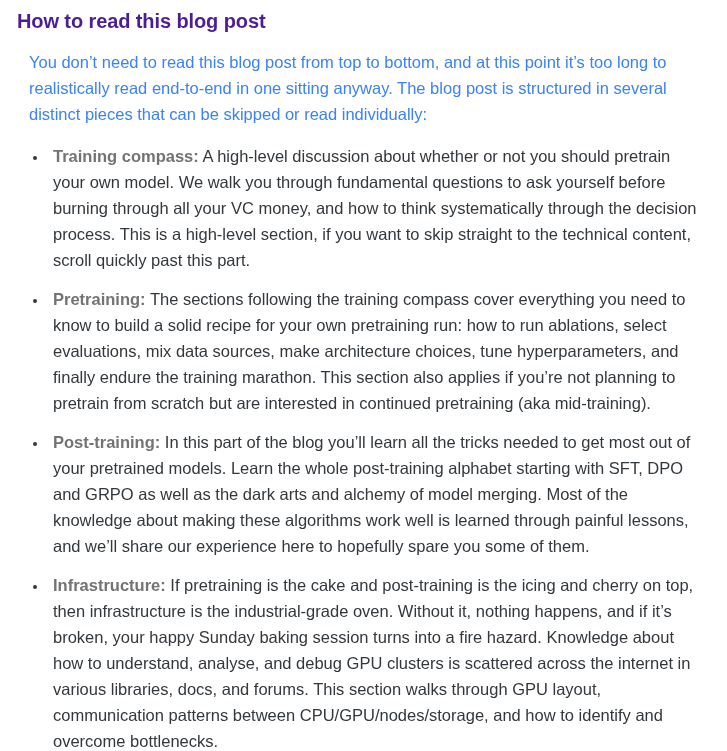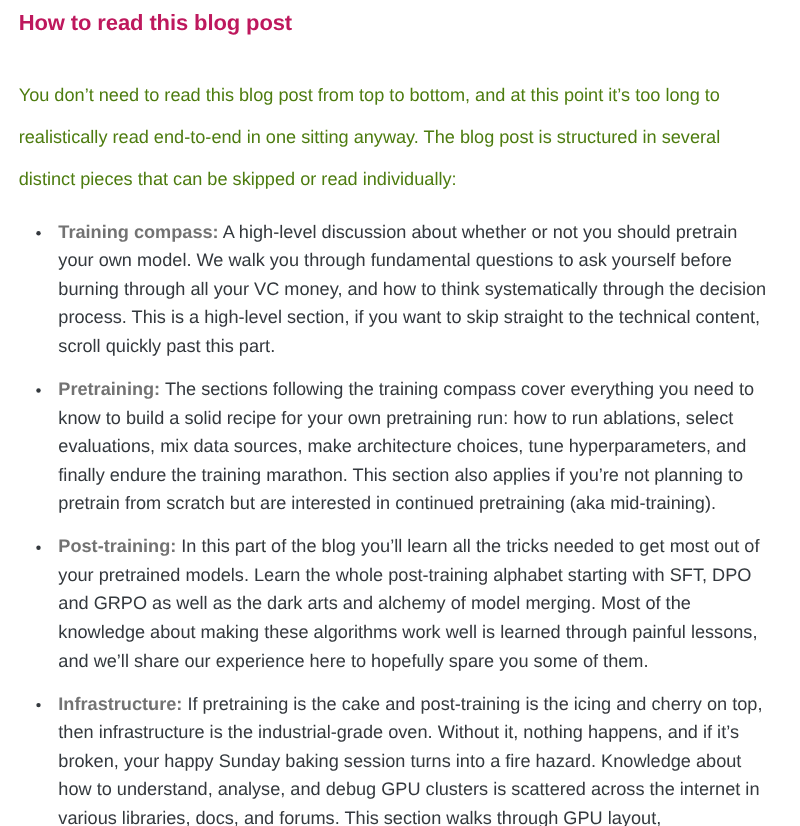--- a/index.html
+++ b/index.html
@@ -17,29 +17,29 @@
   }
   .article {
     box-sizing: border-box;
     width: 727px;
     padding: 9px 26px 0 17px;
   }
   .section-title {
     font-size: 20px;
     line-height: 24px;
     font-weight: 700;
-    color: #be185d;
+    color: #4c1d95;
     letter-spacing: -0.1px;
-    margin: 0 0 35px 0;
+    margin: 0 0 16px 0;
   }
   .para {
     font-size: 16.5px;
-    line-height: 38px;
-    margin: 0;
-    color: #4d7c0f;
+    line-height: 26px;
+    margin: 12px;
+    color: #3b82f6;
   }
   .intro {
     margin-bottom: 16px;
   }
   .section-list {
     margin: 0;
     padding: 0 0 0 31px;
     list-style: disc outside;
   }
   .section-list li {

